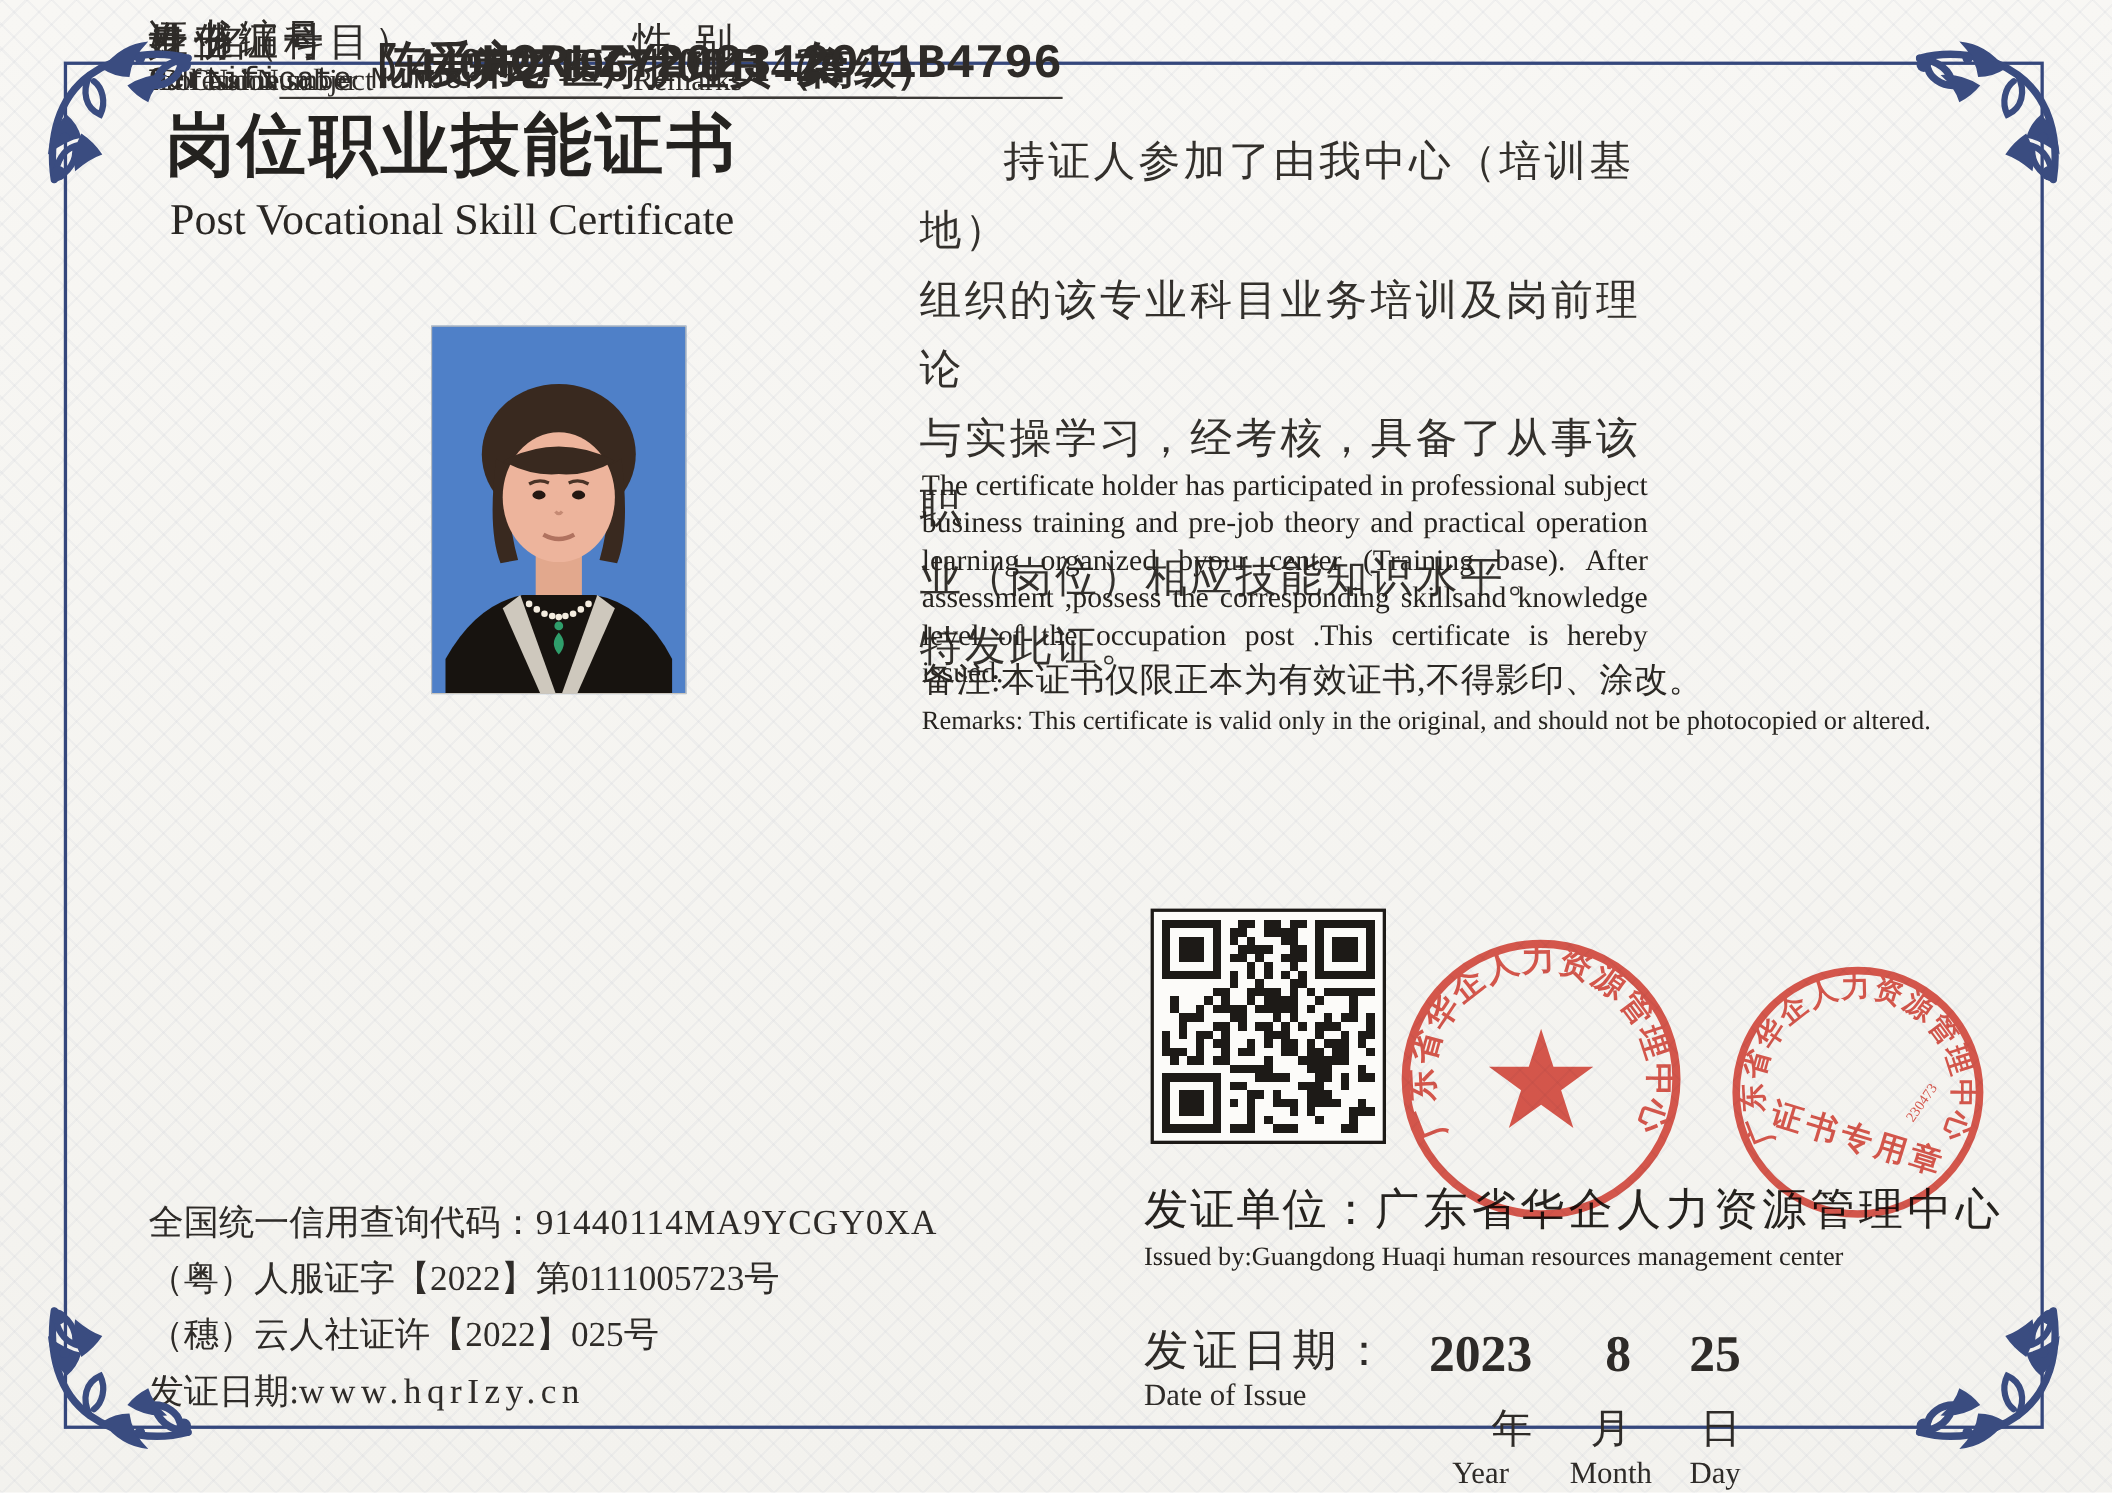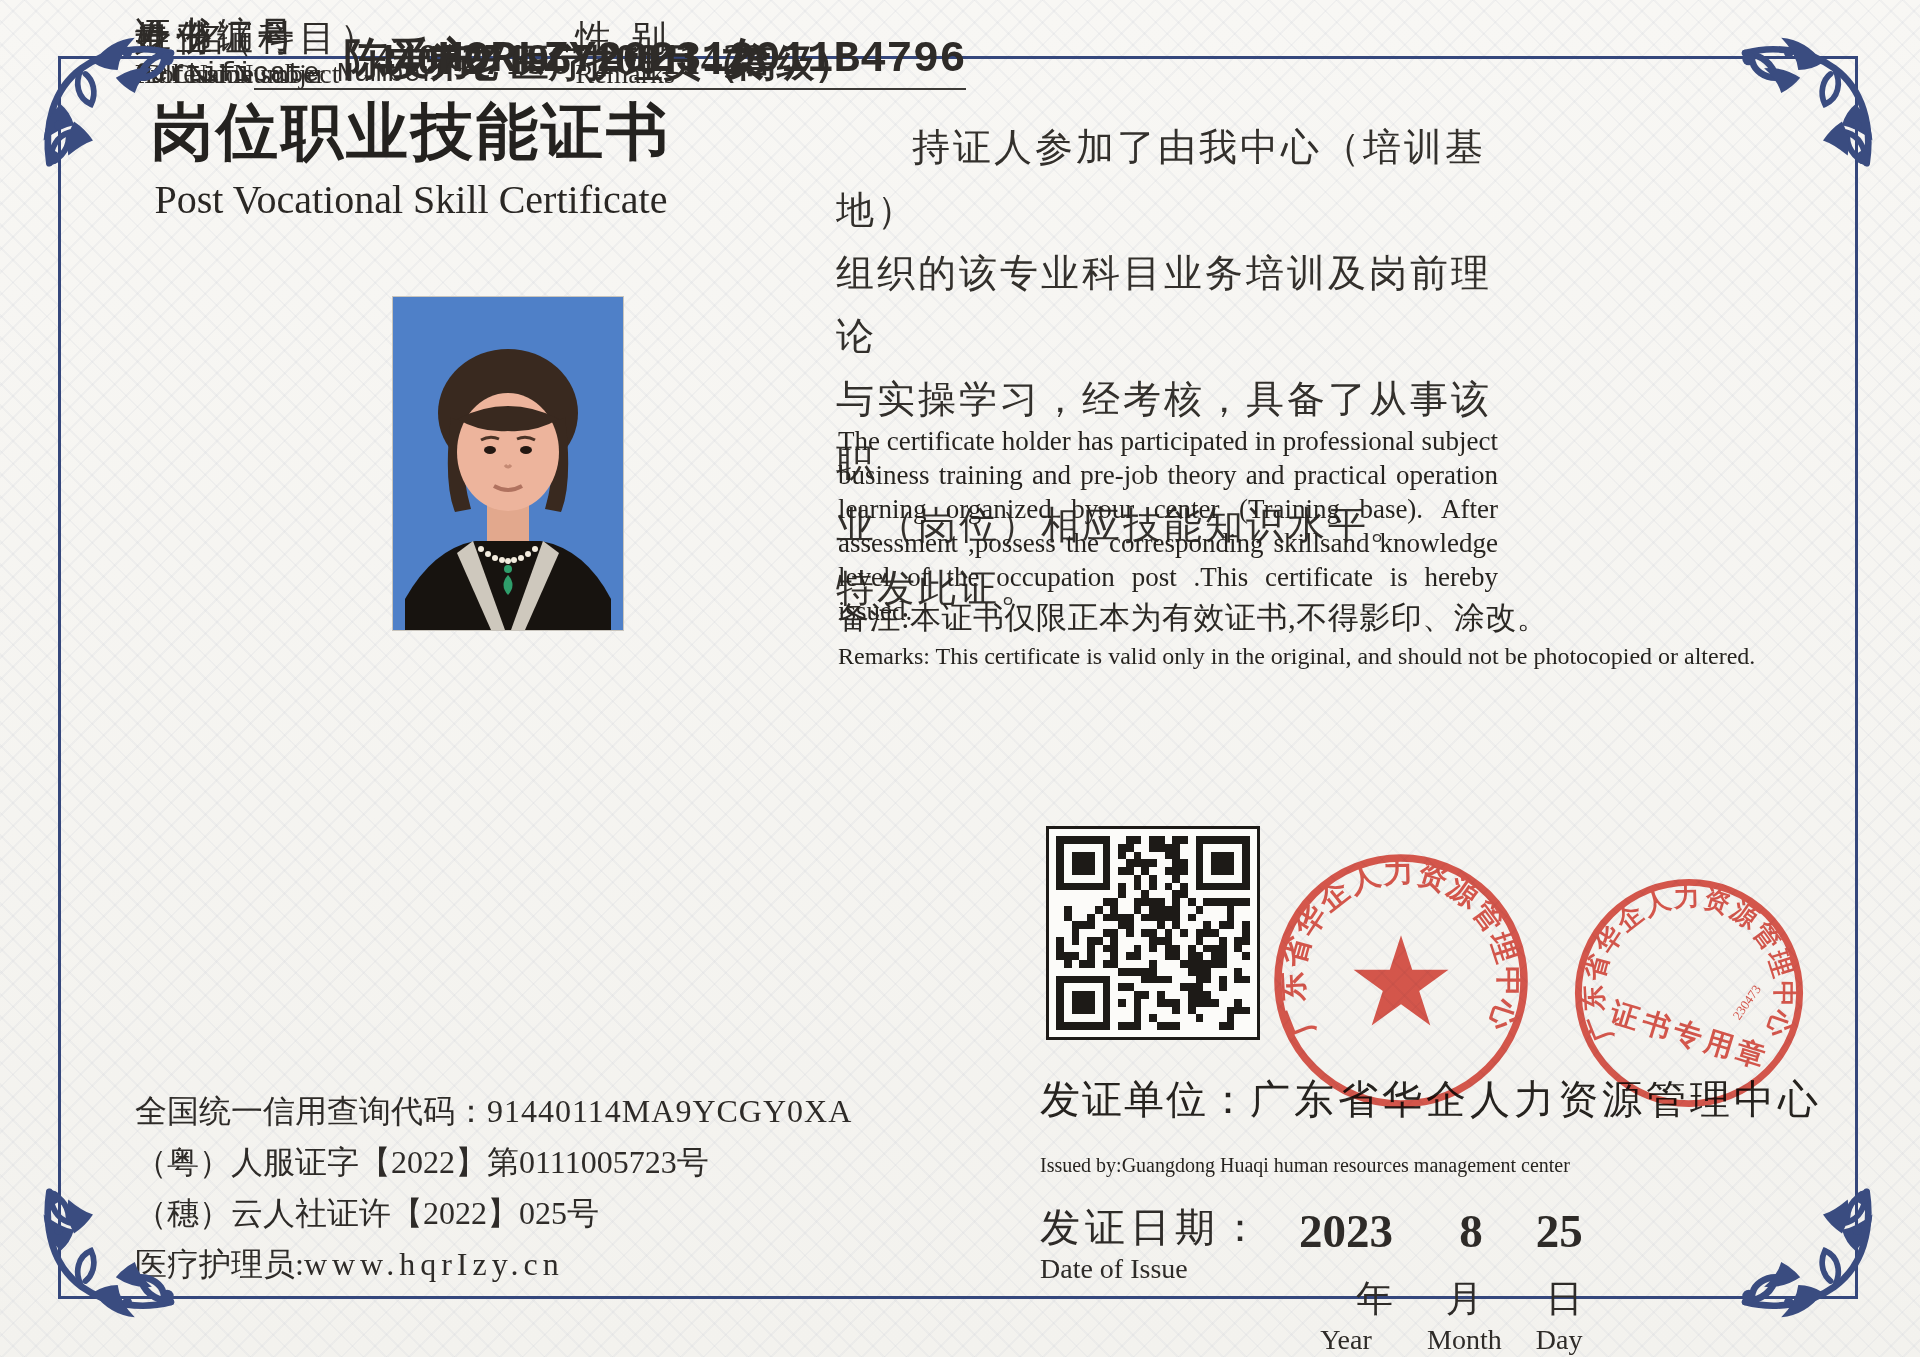--- a/index.html
+++ b/index.html
@@ -49,21 +49,21 @@
   .remarks-cn{position:absolute; left:838px; top:597px; font-size:31px; letter-spacing:.5px; white-space:nowrap; color:#2b2824;}
   .remarks-en{position:absolute; left:838px; top:643px; font-size:24px; white-space:nowrap; color:#26231f;}
 
   .qr{position:absolute; left:1046px; top:826px; width:214px; height:214px; box-sizing:border-box;
       border:3px solid #1d1a17; background:#fcfbf9; padding:7px;}
   .qr svg{display:block; width:100%; height:100%;}
 
   .issuer-cn{position:absolute; left:1040px; top:1072px; font-size:40px; white-space:nowrap; color:#26231f;}
   .issuer-cn .ilbl{letter-spacing:2px;}
   .issuer-cn .ival{letter-spacing:4px;}
-  .issuer-en{position:absolute; left:1040px; top:1154px; font-size:20px; white-space:nowrap; color:#26231f;text-align:center;}
+  .issuer-en{position:absolute; left:1040px; top:1130px; font-size:24px; white-space:nowrap; color:#26231f;text-align:center;}
 
   .date-row{position:absolute; left:1040px; top:1204px; display:flex; align-items:flex-start;}
   .date-lbl{display:flex; flex-direction:column; line-height:1.2; margin-right:34px;}
   .date-lbl-cn{font-size:40px; letter-spacing:5px; white-space:nowrap;}
   .date-lbl-en{font-size:28px; white-space:nowrap;}
   .dg{display:flex; flex-direction:column; align-items:center; margin-right:34px;}
   .dg-top{display:flex; align-items:flex-end; gap:16px;flex-direction:column;}
   .dg-num{font-size:47px; font-weight:bold;}
   .dg-unit{font-size:37px;}
   .dg-sub{font-size:28px; margin-top:0px;}
@@ -188,21 +188,21 @@
       <span class="lbl-cn">证书编号</span>
       <span class="lbl-en">Certificate Number</span>
     </div>
     <div class="value">HQRLZY202312011B4796</div>
   </div>
 
   <div class="footer-left">
     <div><span>全国统一信用查询代码：</span><span class="code">91440114MA9YCGY0XA</span></div>
     <div>（粤）人服证字【2022】第0111005723号</div>
     <div>（穗）云人社证许【2022】025号</div>
-    <div><span>医疗护理员:</span><span class="url">www.hqrIzy.cn</span></div>
+    <div><span>发证日期:</span><span class="url">www.hqrIzy.cn</span></div>
   </div>
 
   
   <div class="intro-cn">
     <div class="indent">持证人参加了由我中心（培训基地）</div>
     <div>组织的该专业科目业务培训及岗前理论</div>
     <div>与实操学习，经考核，具备了从事该职</div>
     <div>业（岗位）相应技能知识水平。</div>
     <div>特发此证。</div>
   </div>

